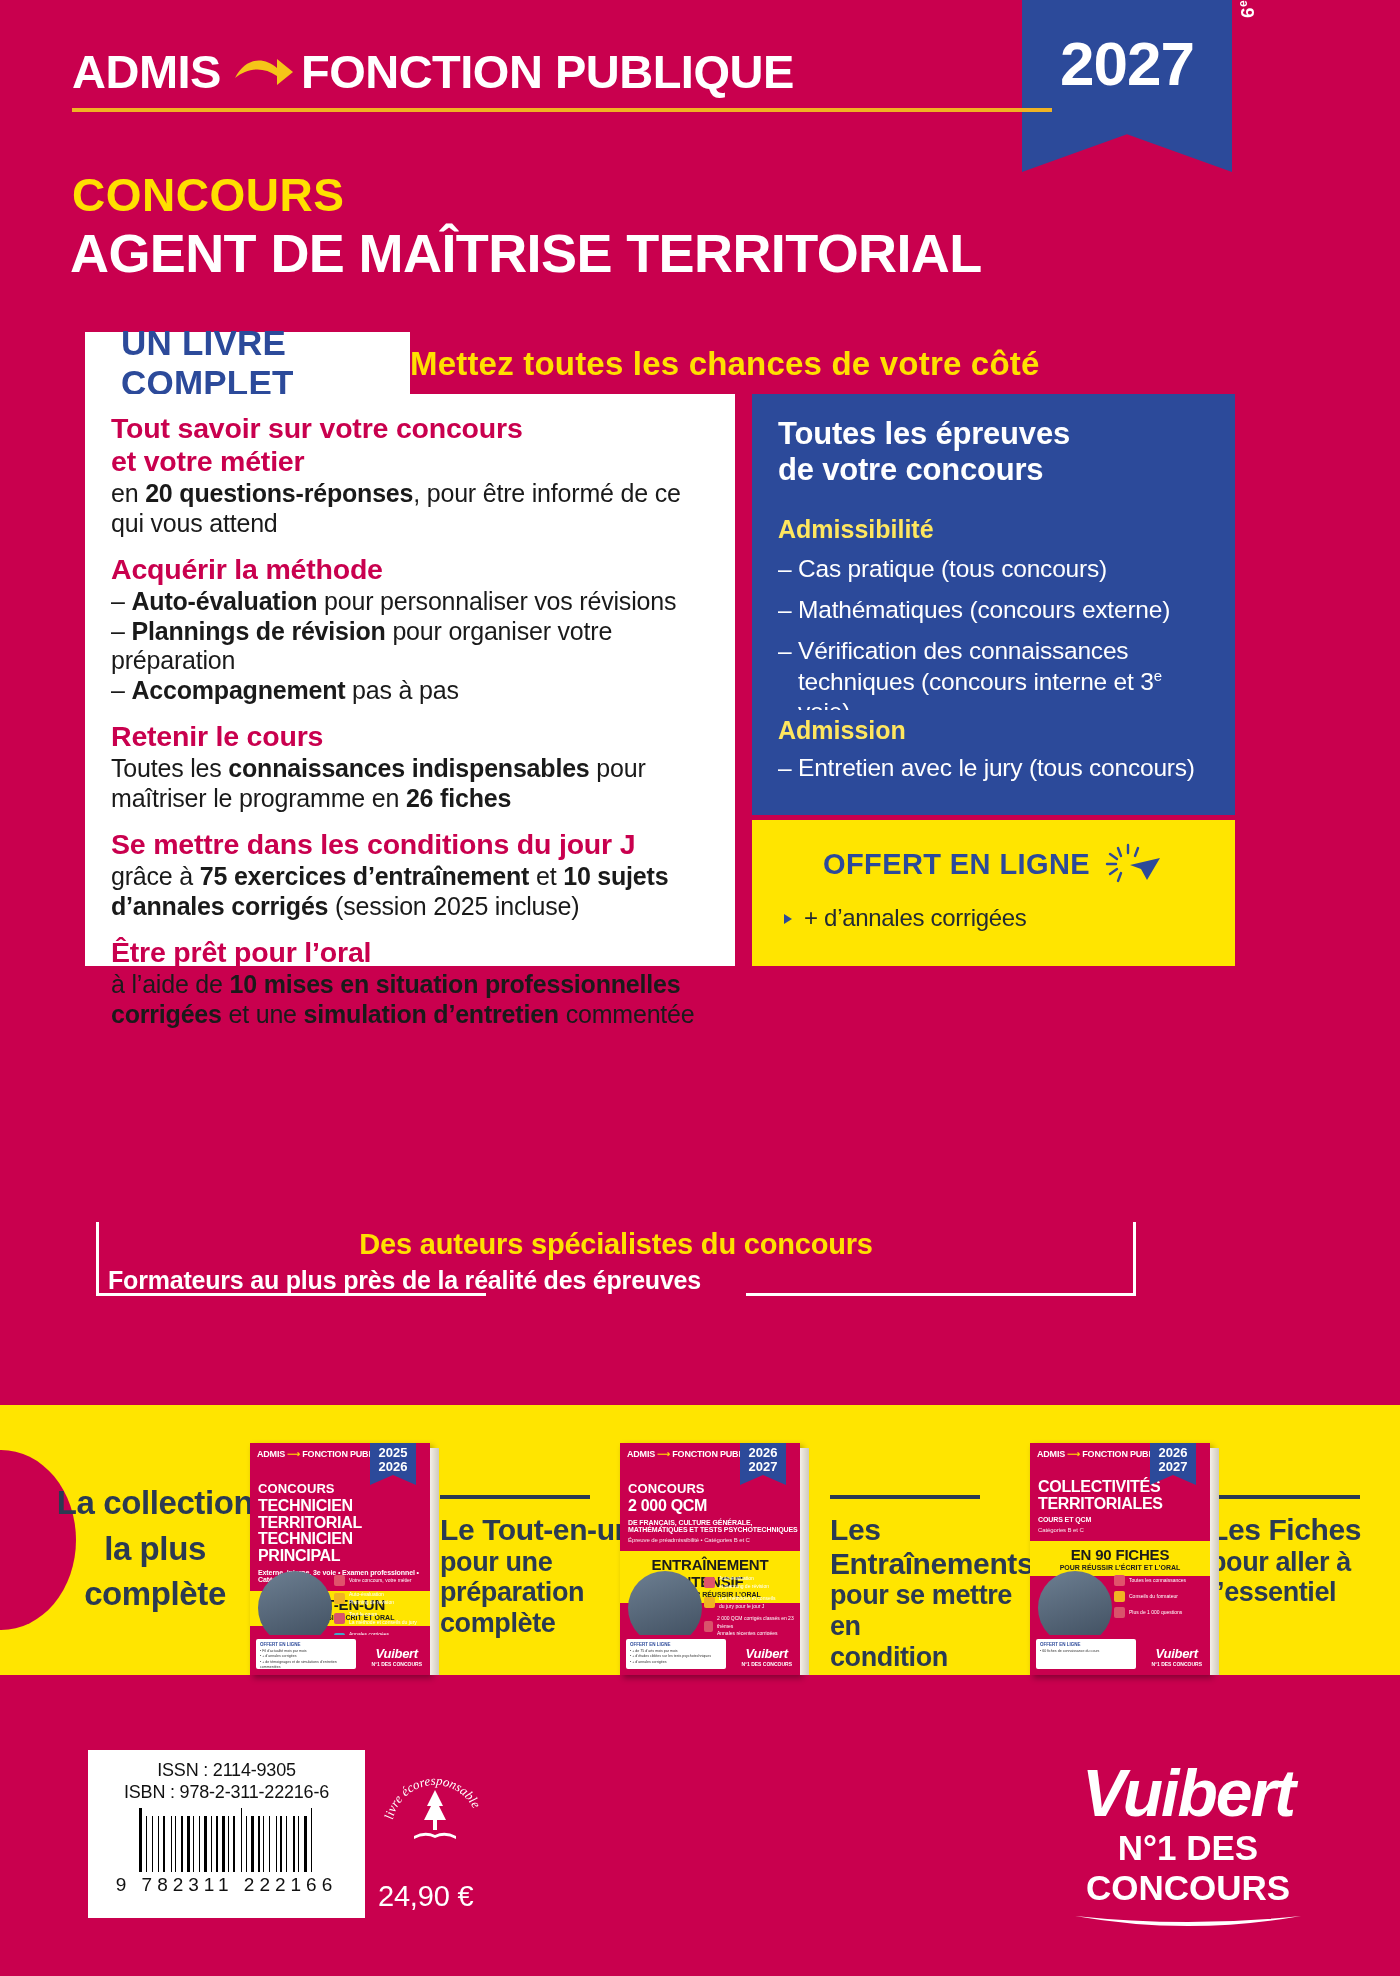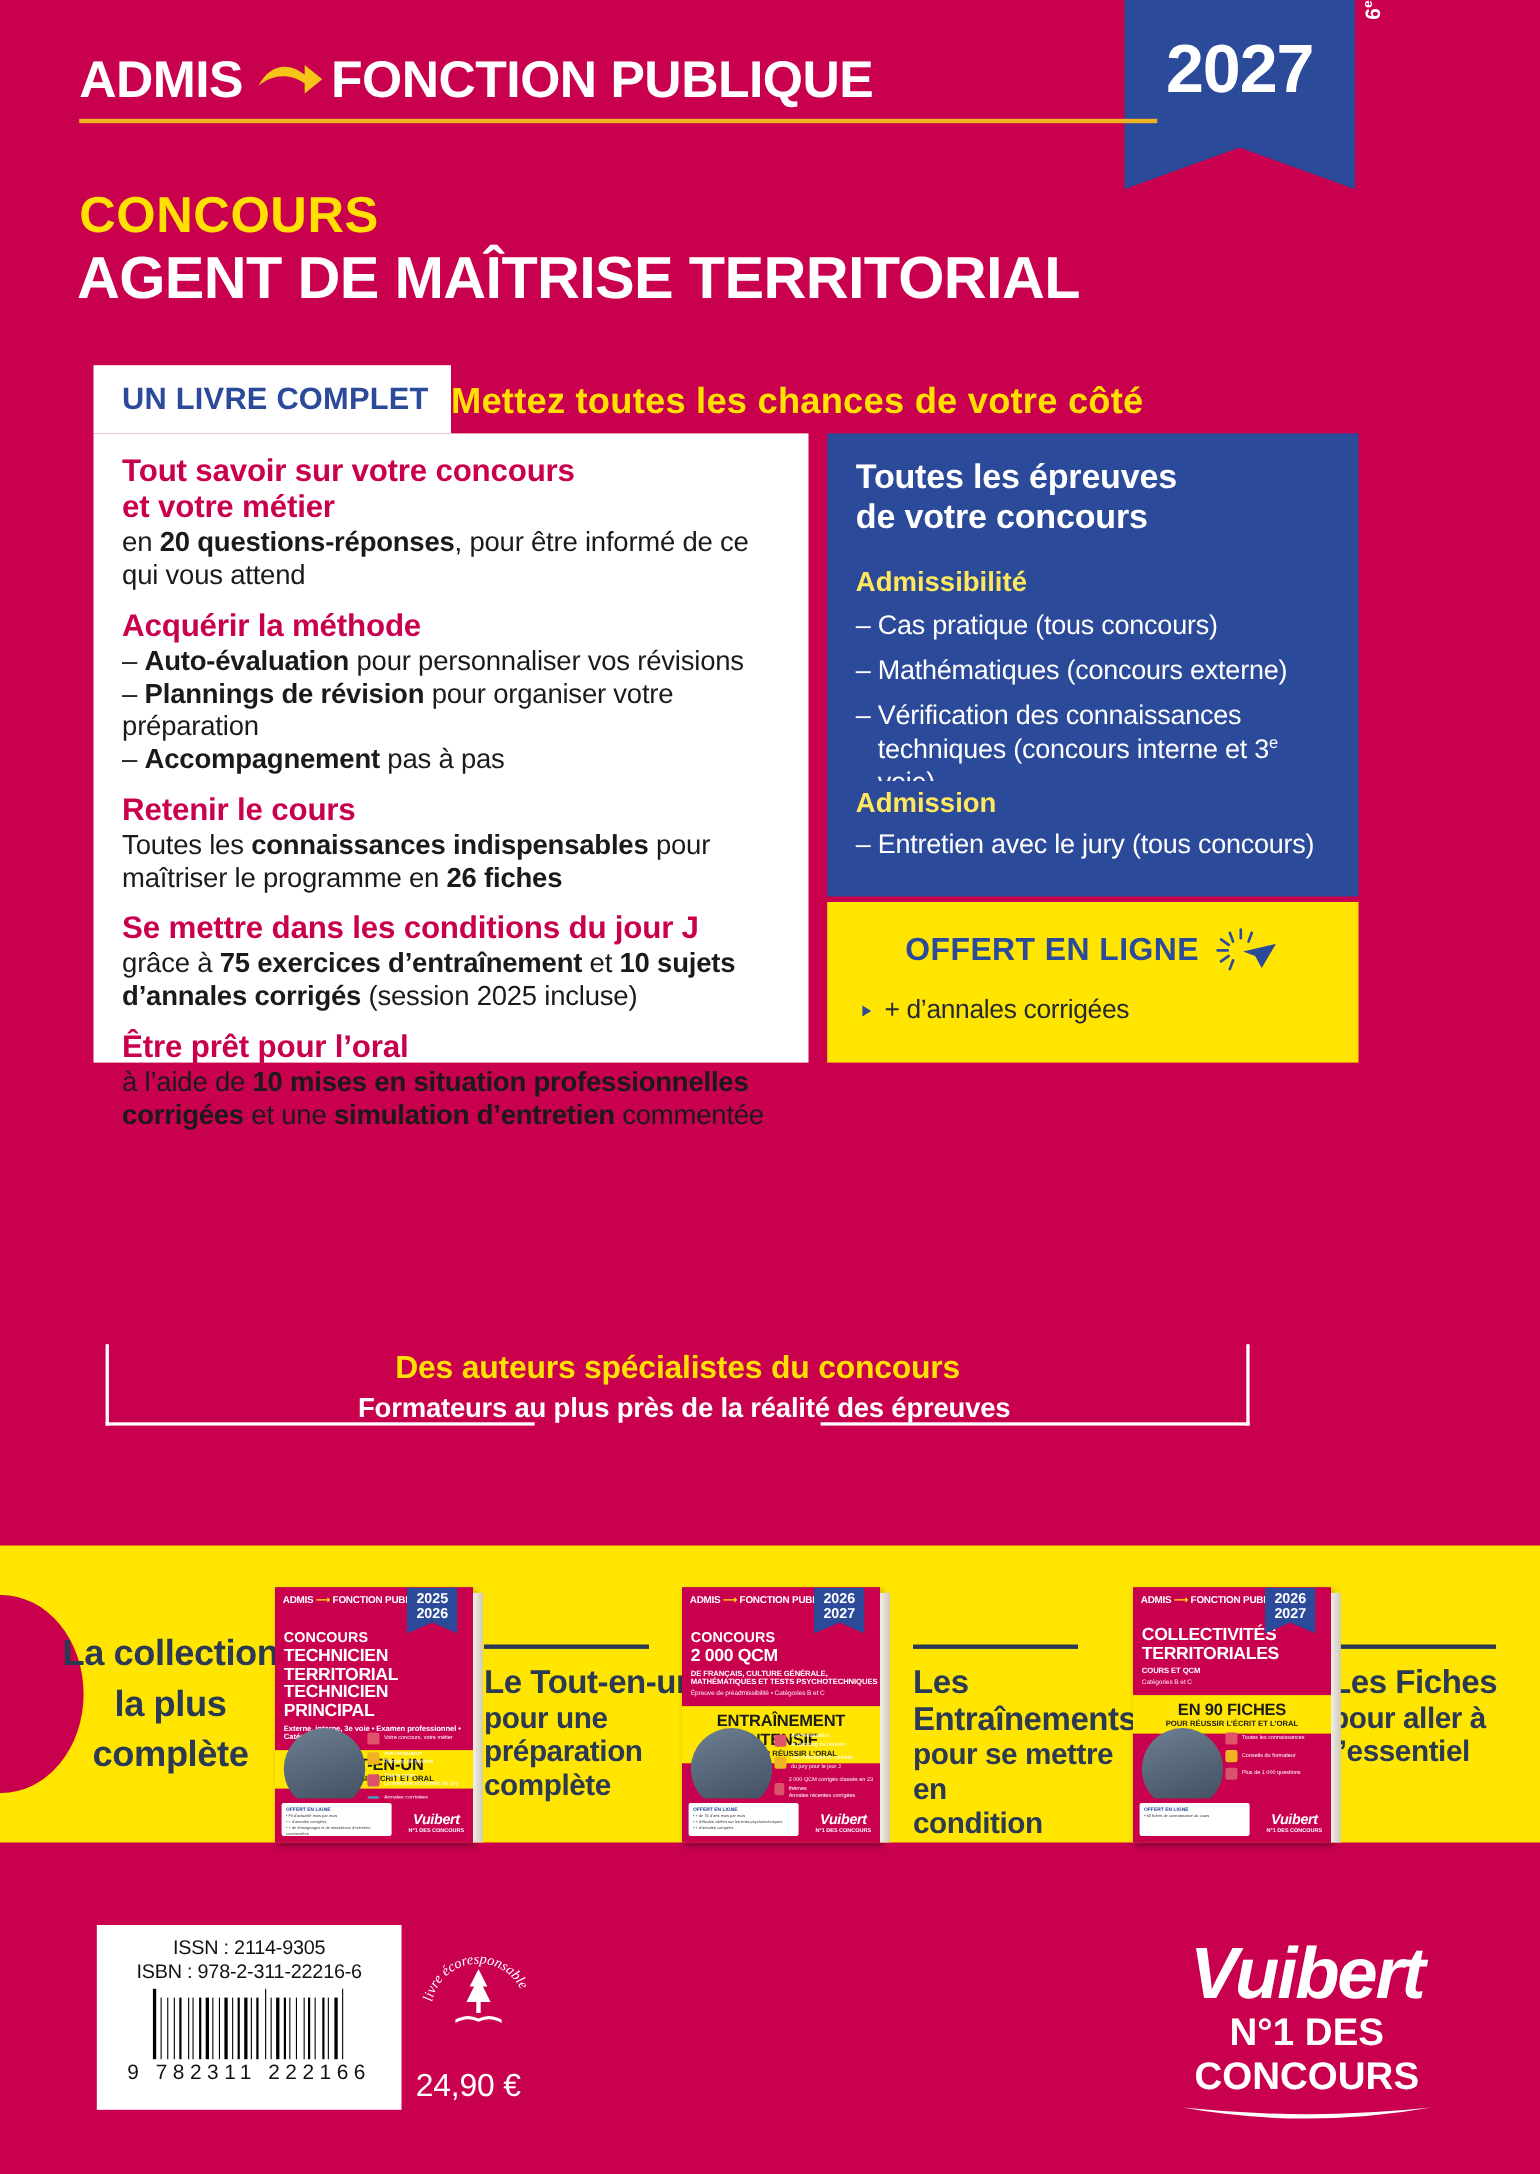--- a/index.html
+++ b/index.html
@@ -39,21 +39,21 @@
   .gold-rule{position:absolute;left:72px;top:108px;width:980px;height:4px;background:#f0b323;}
 
   .concours-kicker{position:absolute;left:72px;top:168px;color:#ffe000;font-size:46px;font-weight:bold;letter-spacing:.5px;}
   .main-title{position:absolute;left:70px;top:222px;color:#fff;font-size:54px;font-weight:bold;letter-spacing:-.6px;white-space:nowrap;}
 
   
   .tab-complet{
     position:absolute;left:85px;top:332px;width:325px;height:62px;background:#fff;
     display:flex;align-items:center;
   }
-  .tab-complet span{color:#2c4a9a;font-size:28px;font-weight:bold;margin-left:26px;letter-spacing:.2px;}
+  .tab-complet span{color:#2c4a9a;font-size:35px;font-weight:bold;margin-left:36px;letter-spacing:.2px;}
   .banner-chances{
     position:absolute;left:410px;top:340px;width:825px;height:48px;
     display:flex;align-items:center;justify-content:flex-start;
   }
   .banner-chances span{color:#ffe000;font-size:33px;font-weight:bold;letter-spacing:.2px;}
 
   
   .white-panel{
     position:absolute;left:85px;top:394px;width:650px;height:572px;
     background:#fff;padding:18px 26px 0 26px;box-sizing:border-box;
@@ -101,21 +101,21 @@
   .ylist li:before{content:"";position:absolute;left:4px;top:8px;border-left:11px solid #2c4a9a;border-top:7px solid transparent;border-bottom:7px solid transparent;}
   .ylist li.small:before{border-left-width:8px;border-top-width:5px;border-bottom-width:5px;top:10px;left:6px;}
 
   
   .authors{position:absolute;left:96px;top:1222px;width:1040px;height:74px;}
   .authors .bk-l{position:absolute;left:0;top:0;width:3px;height:74px;background:#fff;}
   .authors .bk-r{position:absolute;right:0;top:0;width:3px;height:74px;background:#fff;}
   .authors .bar-l{position:absolute;left:0;bottom:0;width:390px;height:3px;background:#fff;}
   .authors .bar-r{position:absolute;right:0;bottom:0;width:390px;height:3px;background:#fff;}
   .authors .a1{position:absolute;left:0;right:0;top:6px;text-align:center;color:#ffe000;font-size:29px;font-weight:bold;letter-spacing:-.2px;}
-  .authors .a2{position:absolute;left:0;right:0;top:44px;text-align:center;color:#fff;font-size:25px;font-weight:bold;letter-spacing:-.2px;padding-left:12px;}
+  .authors .a2{position:absolute;left:0;right:0;top:44px;text-align:left;color:#fff;font-size:25px;font-weight:bold;letter-spacing:-.2px;padding-left:12px;}
 
   
   .collection{position:absolute;left:0;top:1405px;width:1400px;height:270px;background:#ffe500;}
   .coll-circle{position:absolute;left:-74px;top:1450px;width:150px;height:180px;border-radius:50%;background:#c9004e;}
   .coll-label{position:absolute;color:#2b3a52;}
   .coll-label .rule{width:150px;height:4px;background:#2b3a52;margin-bottom:14px;}
   .coll-label .t1{font-size:30px;font-weight:bold;line-height:1.12;letter-spacing:-.4px;}
   .coll-label .t2{font-size:27px;font-weight:bold;line-height:1.14;letter-spacing:-.4px;}
   .coll-first{position:absolute;left:40px;top:1480px;width:230px;text-align:center;color:#2b3a52;font-size:33px;font-weight:bold;line-height:1.38;letter-spacing:-.4px;}
 

